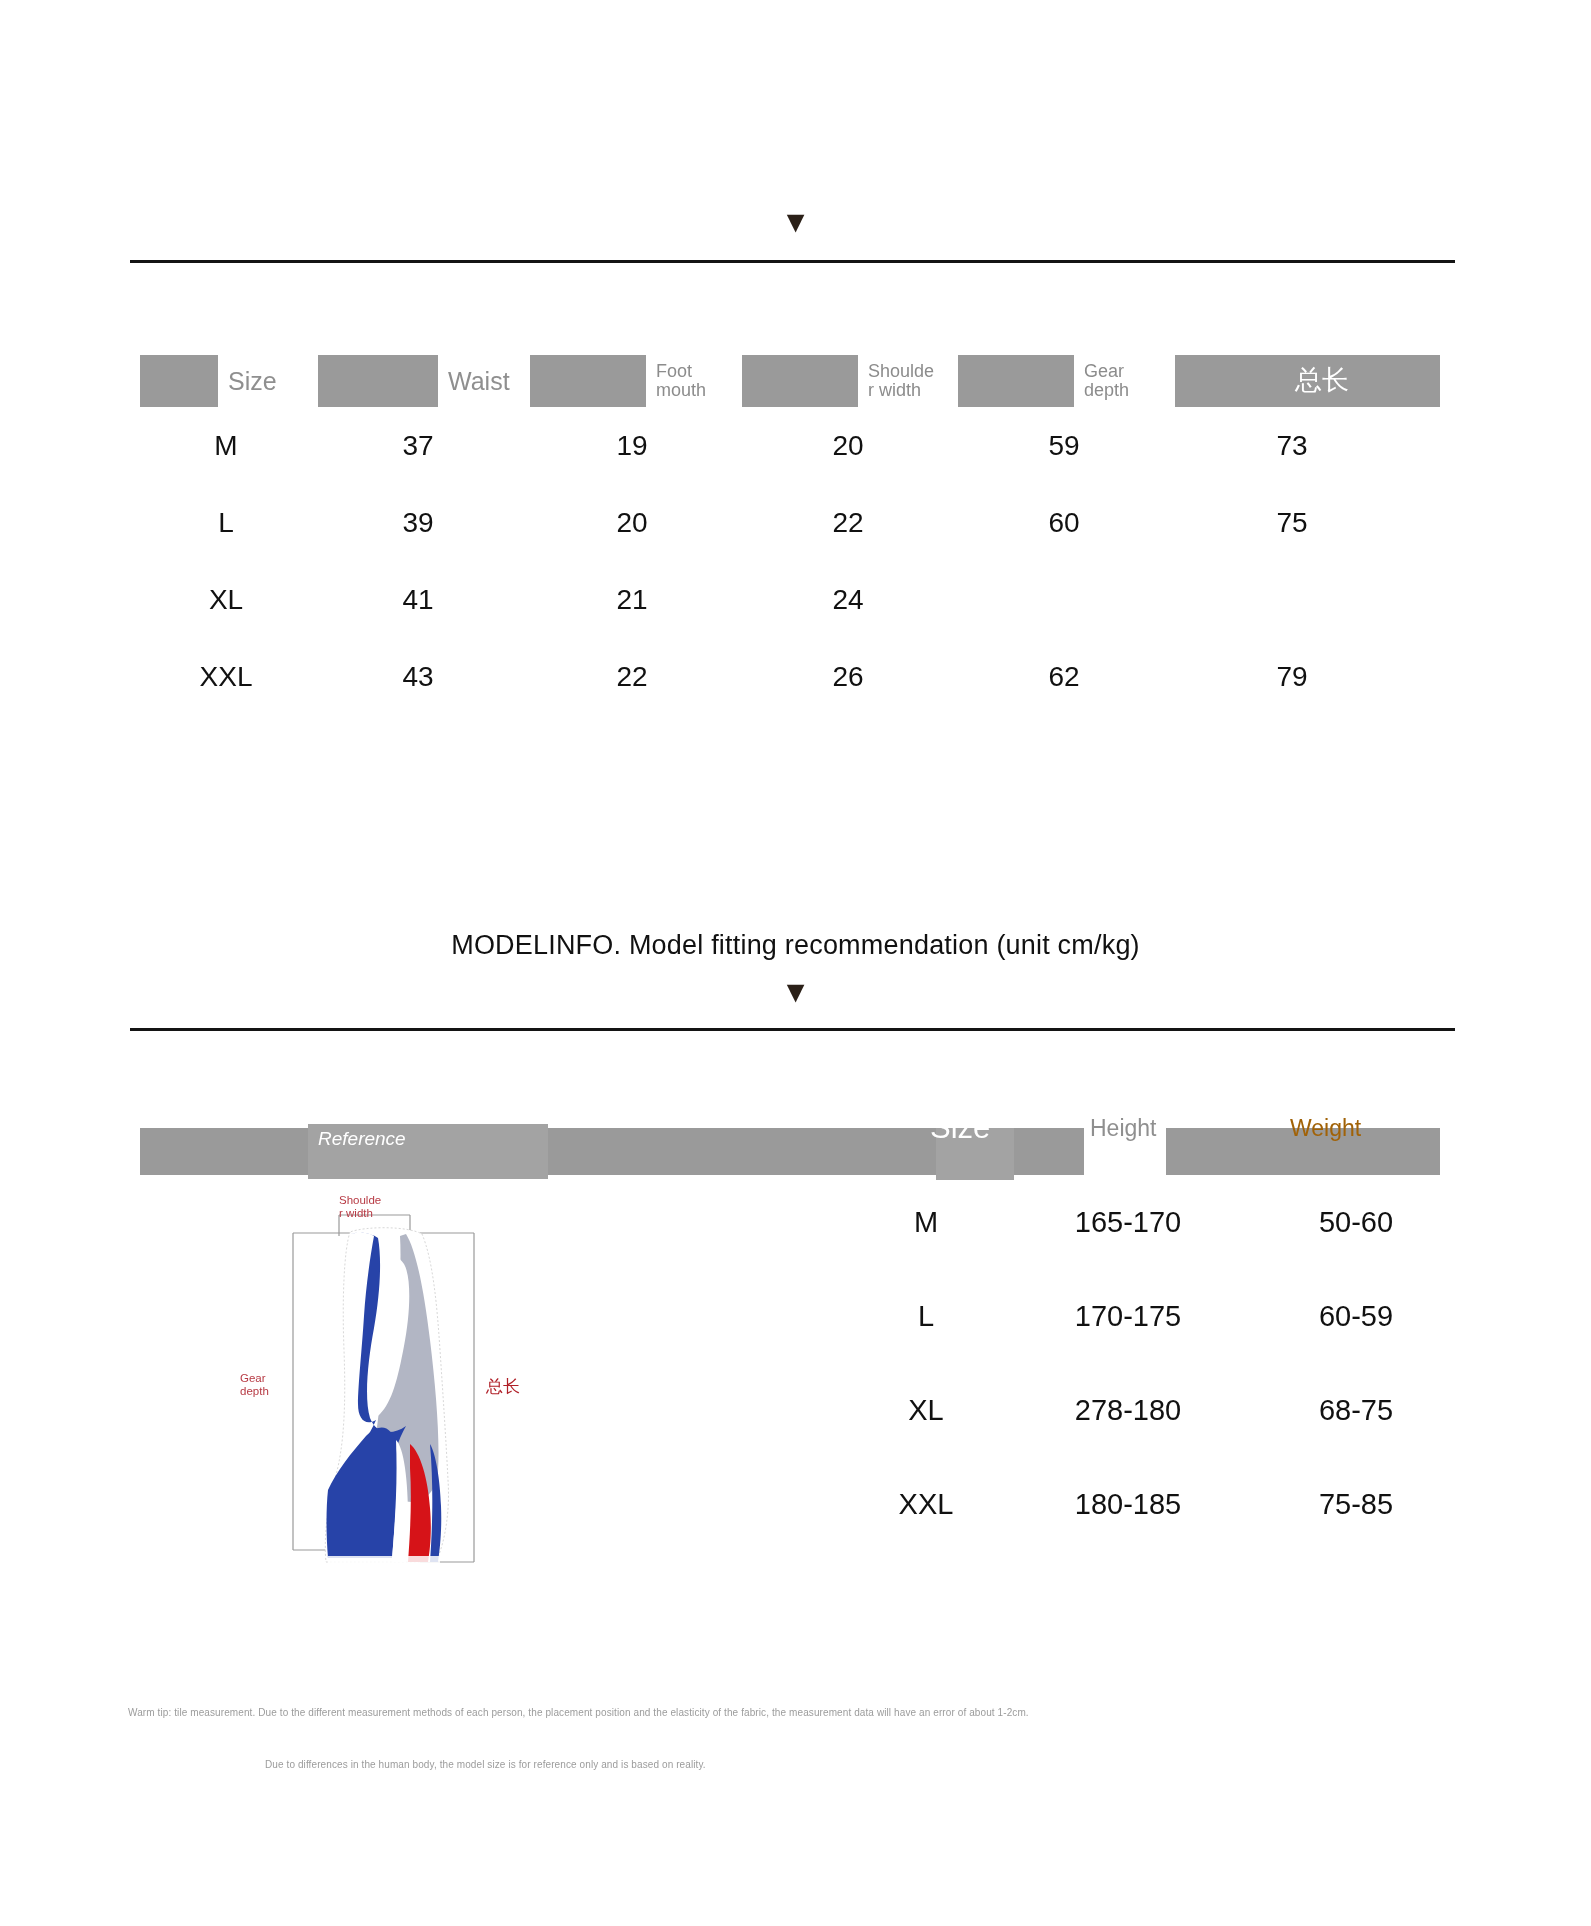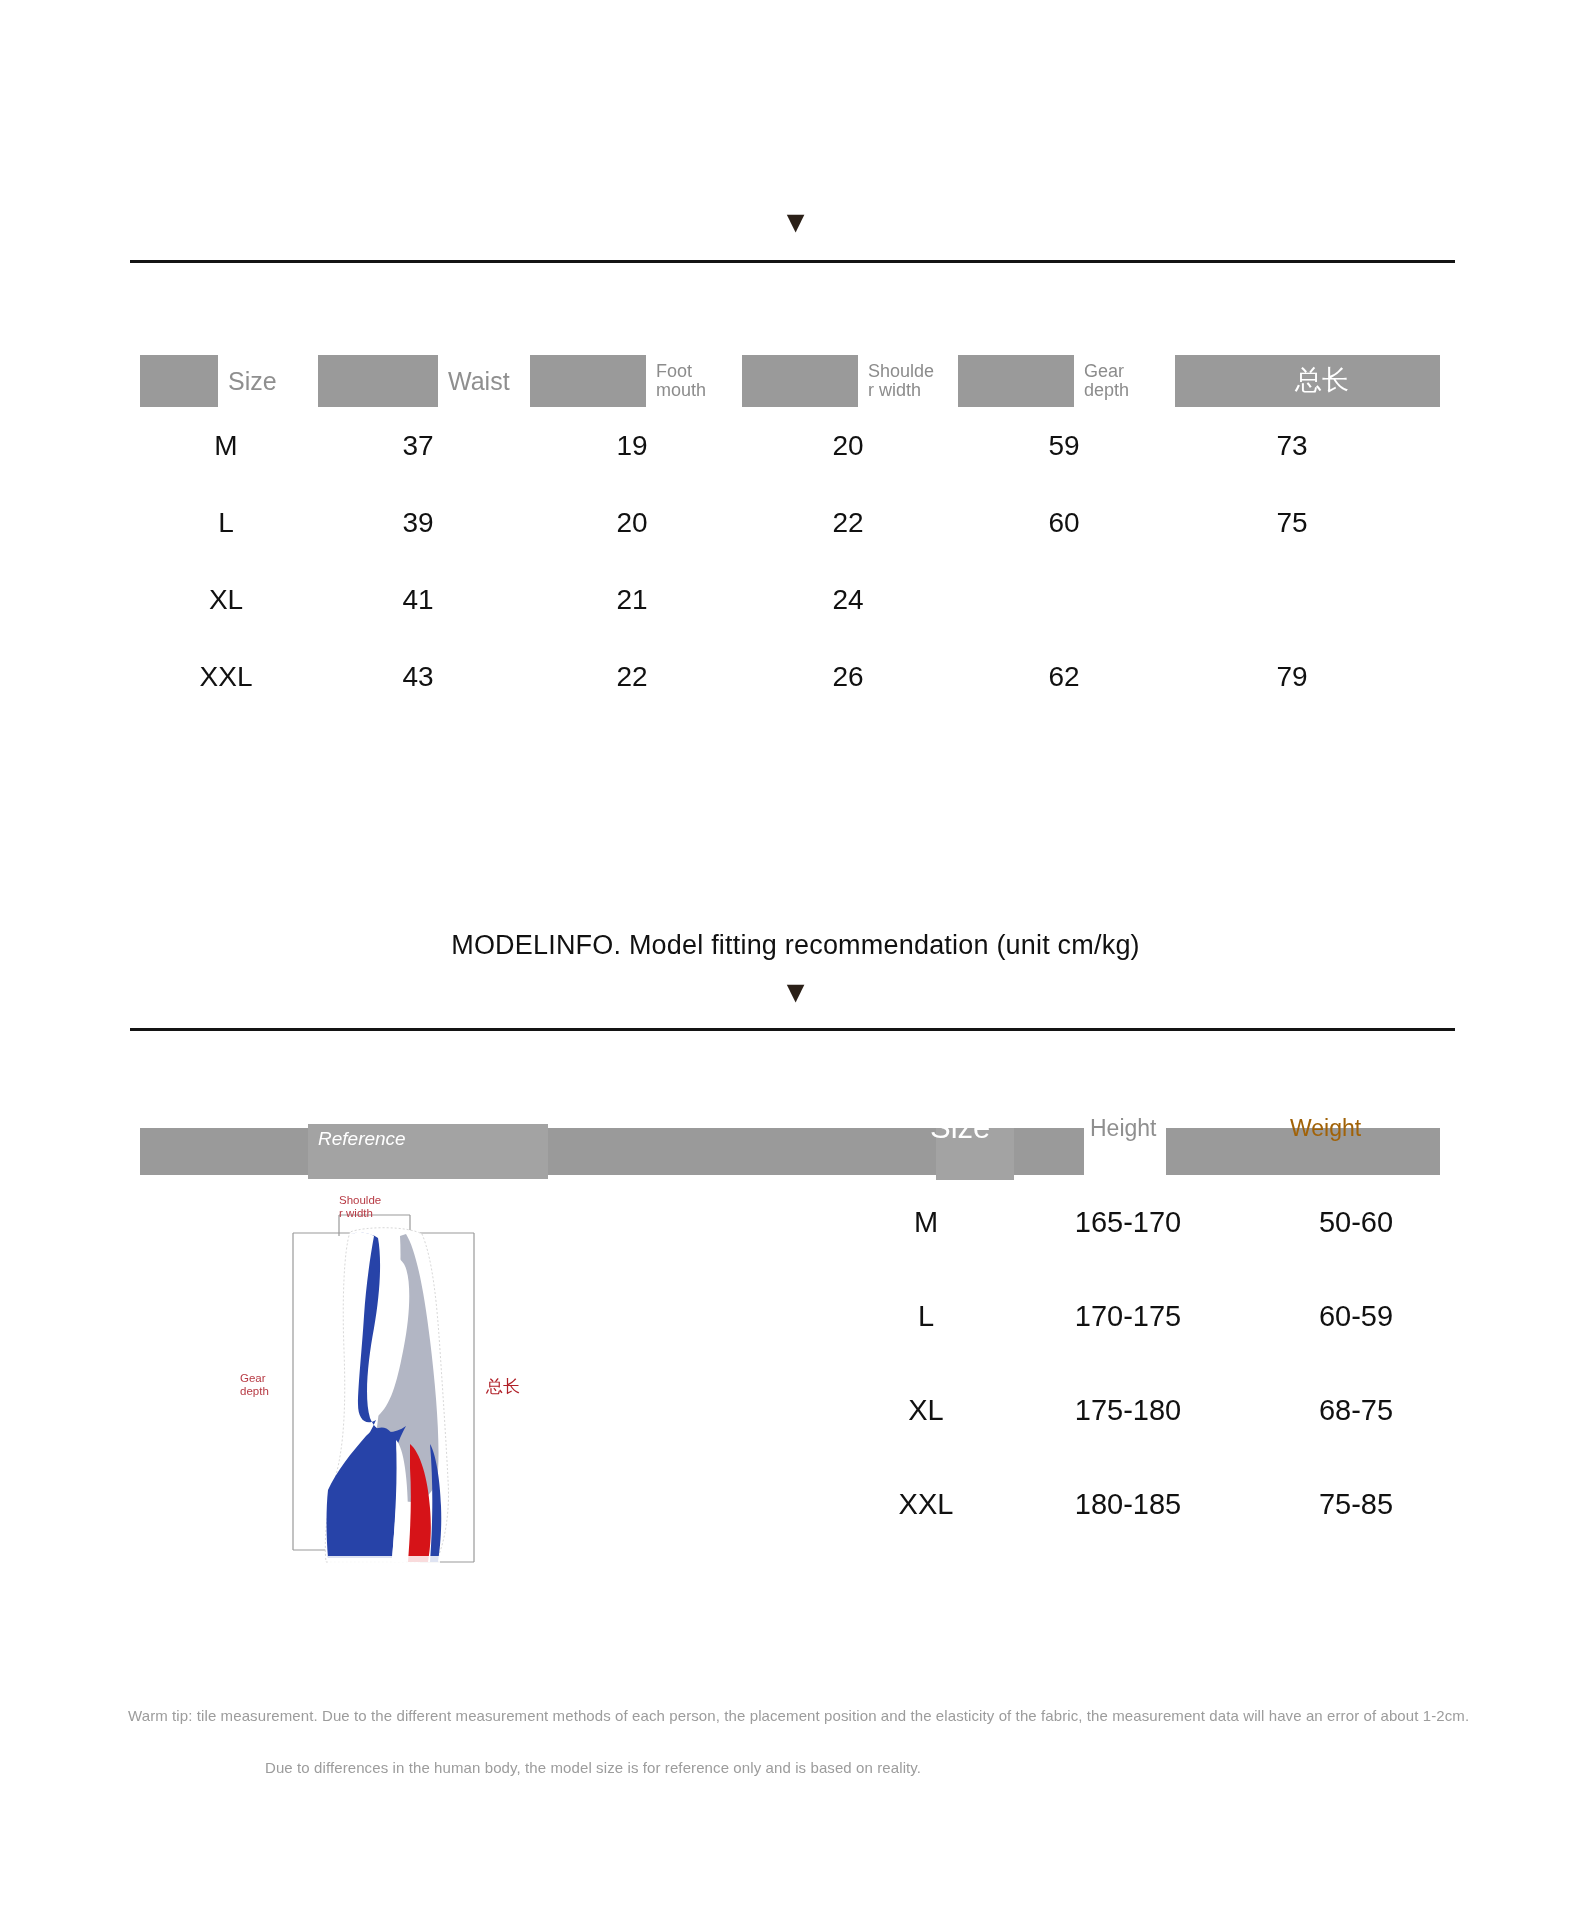--- a/index.html
+++ b/index.html
@@ -190,21 +190,21 @@
     width: 370px;
     height: 460px;
   }
   .diagram svg {
     display: block;
   }
 
   
   .note {
     position: absolute;
-    font-size: 15px;
+    font-size: 10px;
     color: #9c9c9c;
     letter-spacing: .1px;
   }
   .note.n1 { left: 128px; top: 1707px; }
   .note.n2 { left: 265px; top: 1759px; }
 </style>
 </head>
 <body>
 
 <div class="page">
@@ -316,21 +316,21 @@
       </div>
 
       <div class="md-row">
         <div class="md-cell" style="left:706px;width:160px;">L</div>
         <div class="md-cell" style="left:866px;width:244px;">170-175</div>
         <div class="md-cell" style="left:1110px;width:212px;">60-59</div>
       </div>
 
       <div class="md-row">
         <div class="md-cell" style="left:706px;width:160px;">XL</div>
-        <div class="md-cell" style="left:866px;width:244px;">175-180</div>
+        <div class="md-cell" style="left:866px;width:244px;">278-180</div>
         <div class="md-cell" style="left:1110px;width:212px;">68-75</div>
       </div>
 
       <div class="md-row">
         <div class="md-cell" style="left:706px;width:160px;">XXL</div>
         <div class="md-cell" style="left:866px;width:244px;">180-185</div>
         <div class="md-cell" style="left:1110px;width:212px;">75-85</div>
       </div>
 
     </div>

